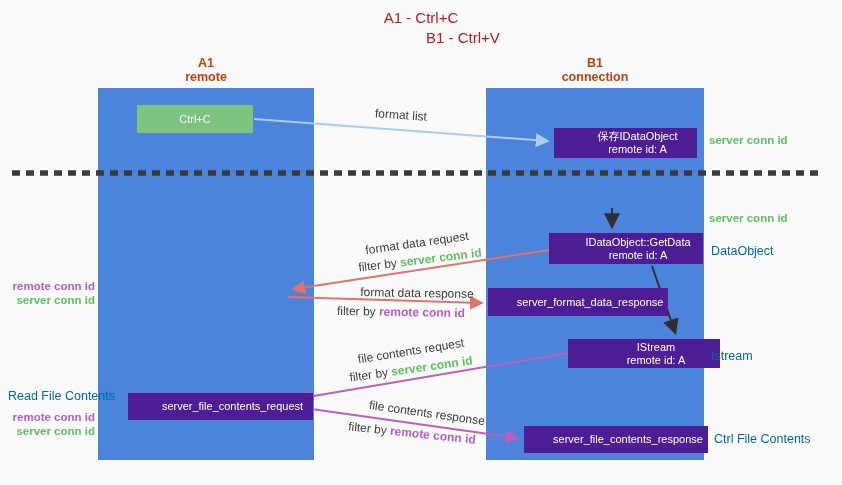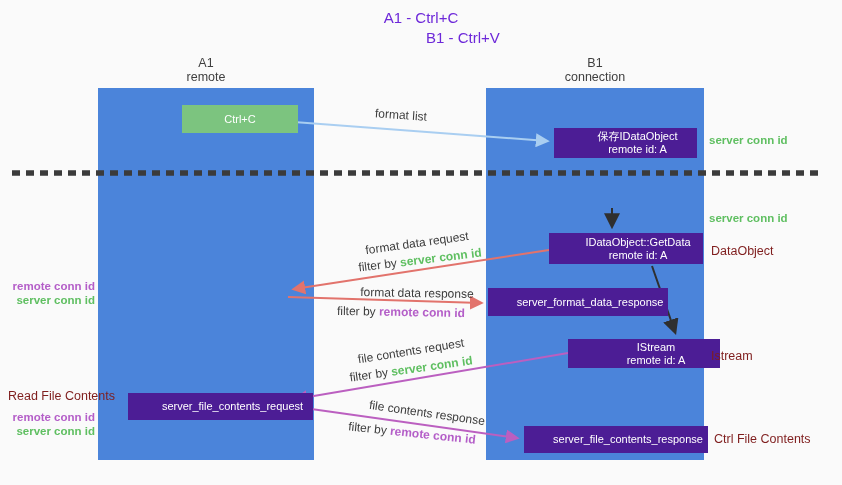--- a/index.html
+++ b/index.html
@@ -1,32 +1,32 @@
 <!DOCTYPE html>
 <html><head>
 <meta charset="utf-8">
 <style>
   html,body{margin:0;padding:0;}
   body{font-family:"Liberation Sans",sans-serif;background:#fafafa;}
   #canvas{position:relative;width:842px;height:485px;background:#fafafa;overflow:hidden;}
 
   .abs{position:absolute;}
-  .title{width:842px;text-align:center;color:#6d28d9;font-size:15px;line-height:20px;}
-  .col-header{text-align:center;color:#404040;font-size:12.5px;line-height:14px;}
+  .title{width:842px;text-align:center;color:#b91c1c;font-size:15px;line-height:20px;}
+  .col-header{text-align:center;color:#c2410c;font-size:12.5px;line-height:14px;font-weight:bold;}
   .lifeline{background:#4b84da;}
 
   .node{display:flex;flex-direction:column;align-items:center;justify-content:center;
         color:#ffffff;font-size:11px;line-height:13px;text-align:center;}
-  .node.green{background:#7cc47f;margin-left:45px;}
+  .node.green{background:#7cc47f;}
   .node.orange{background:#4c1d95;padding-left:24px;}
 
   .arrow-label{color:#3d3d3d;font-size:12px;white-space:nowrap;text-align:center;}
   .green-txt{color:#5fbf61;font-weight:bold;}
   .purple-txt{color:#b45ec8;font-weight:bold;}
-  .side-label{font-size:12.5px;color:#7f1d1d;white-space:nowrap;}
+  .side-label{font-size:12.5px;color:#0369a1;white-space:nowrap;}
   .side-small{font-size:11.5px;font-weight:bold;white-space:nowrap;line-height:14px;}
   .right-align{text-align:right;}
 
   svg{position:absolute;left:0;top:0;}
 </style>
 </head>
 <body>
 
 <div id="canvas">
 

